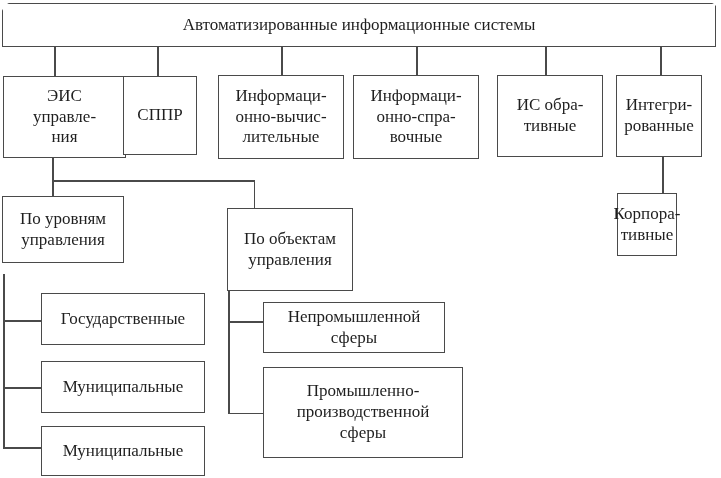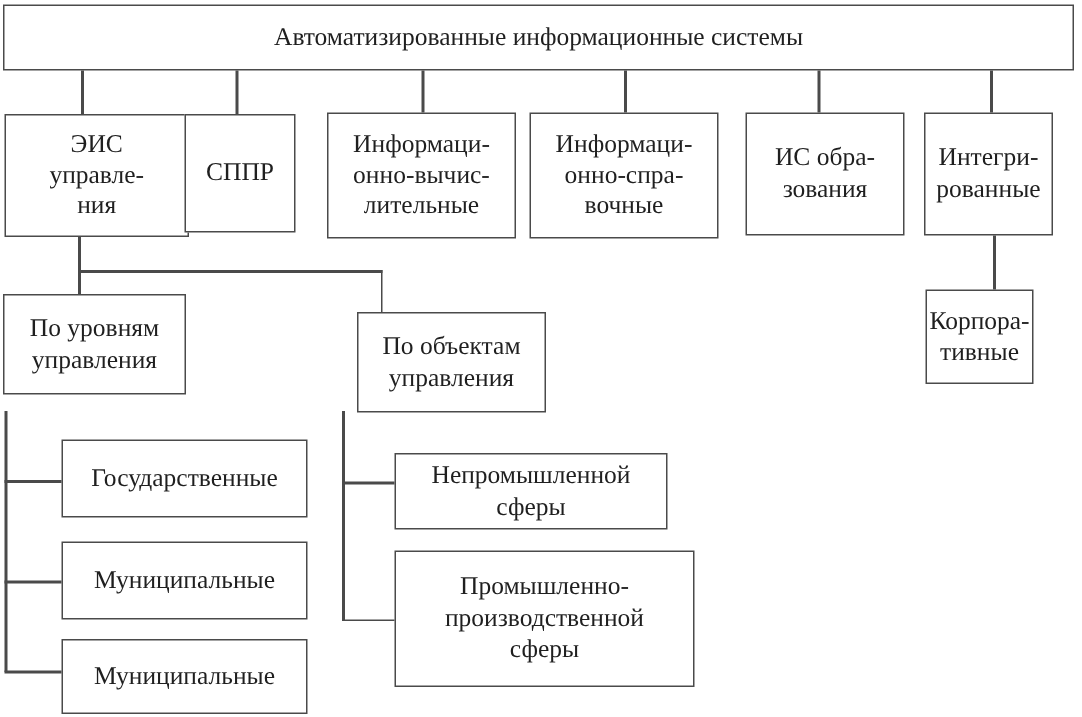--- a/index.html
+++ b/index.html
@@ -8,20 +8,21 @@
     background: #ffffff;
   }
   #canvas {
     position: relative;
     width: 721px;
     height: 478px;
     background: #ffffff;
     font-family: "Liberation Serif", "DejaVu Serif", serif;
     color: #1f1f1f;
     overflow: hidden;
+    border-radius: 19px;
   }
   .box {
     position: absolute;
     box-sizing: border-box;
     border: 1.5px solid #4a4a4a;
     background: #ffffff;
     display: flex;
     align-items: center;
     justify-content: center;
     text-align: center;
@@ -89,39 +90,39 @@
   </div>
 
   <div class="box" style="left:353px;top:75px;width:126px;height:84px">
     <span class="label">Информаци-
 онно-спра-
 вочные</span>
   </div>
 
   <div class="box" style="left:497px;top:75px;width:106px;height:82px">
     <span class="label">ИС обра-
-зования</span>
+тивные</span>
   </div>
 
   <div class="box" style="left:616px;top:75px;width:86px;height:82px">
     <span class="label">Интегри-
 рованные</span>
   </div>
 
-  <div class="box" style="left:617px;top:193px;width:72px;height:63px">
+  <div class="box" style="left:617px;top:193px;width:60px;height:63px">
     <span class="label">Корпора-
 тивные</span>
   </div>
 
   <div class="box" style="left:2px;top:196px;width:122px;height:67px">
     <span class="label">По уровням
 управления</span>
   </div>
 
-  <div class="box" style="left:238px;top:208px;width:126px;height:67px">
+  <div class="box" style="left:227px;top:208px;width:126px;height:83px">
     <span class="label">По объектам
 управления</span>
   </div>
 
   <div class="box" style="left:41px;top:293px;width:164px;height:52px">
     <span class="label">Государственные</span>
   </div>
 
   <div class="box" style="left:41px;top:361px;width:164px;height:52px">
     <span class="label">Муниципальные</span>

